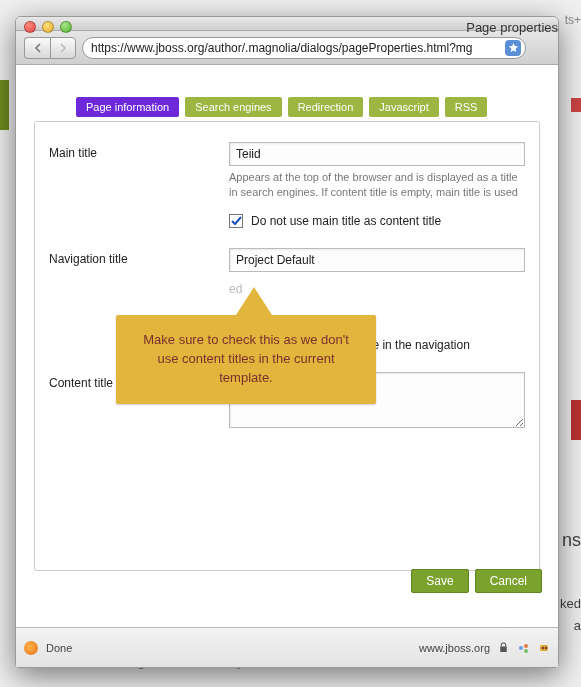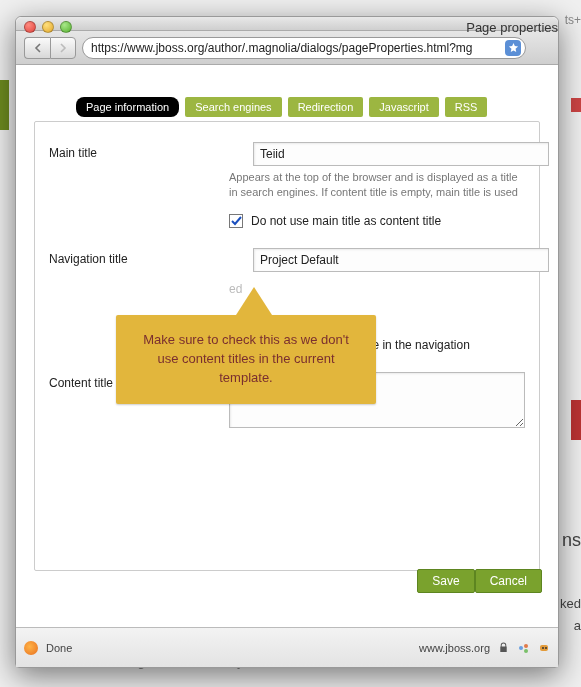--- a/index.html
+++ b/index.html
@@ -133,21 +133,21 @@
     padding-left:42px;
   }
   .tab {
     background:#9cb641;
     color:#fff;
     font-size:11px;
     padding:4px 10px;
     border-radius:2px;
     cursor:pointer;
   }
-  .tab.active { background:#000000;border-radius:8px; }
+  .tab.active { background:#6d28d9; }
   .panel {
     border:1px solid #ccc;
     border-radius:2px;
     padding:20px 14px;
     min-height:450px;
   }
   .row {
     display:flex;
     margin-bottom:20px;
     align-items:flex-start;
@@ -160,21 +160,20 @@
   }
   .row .fld { flex:1; }
   .tinput {
     width:100%;
     border:1px solid #bbb;
     background:#fdfdfd;
     padding:4px 6px;
     font-size:12px;
     color:#222;
     box-shadow: inset 1px 1px 2px rgba(0,0,0,0.08);
-    margin-left: 24px;
   }
   .help {
     color:#777; font-size:11px;
     margin-top:4px;
     line-height:1.35;
   }
   .cbrow {
     display:flex;align-items:center;gap:8px;
     margin-top:14px;
     font-size:12px;color:#222;
@@ -212,21 +211,21 @@
     top:-28px; left:120px;
     width:0;height:0;
     border-left:18px solid transparent;
     border-right:18px solid transparent;
     border-bottom:28px solid #e2b63c;
   }
 
   .footer-actions{
     position:absolute;
     right:16px; bottom:34px;
-    display:flex;
+    display:flex;gap:6px;
   }
   .btn {
     background:#7aa22d;
     color:#fff;
     border:1px solid #5d8520;
     padding:4px 14px;
     font-size:12px;
     cursor:pointer;
     border-radius:2px;
   }

